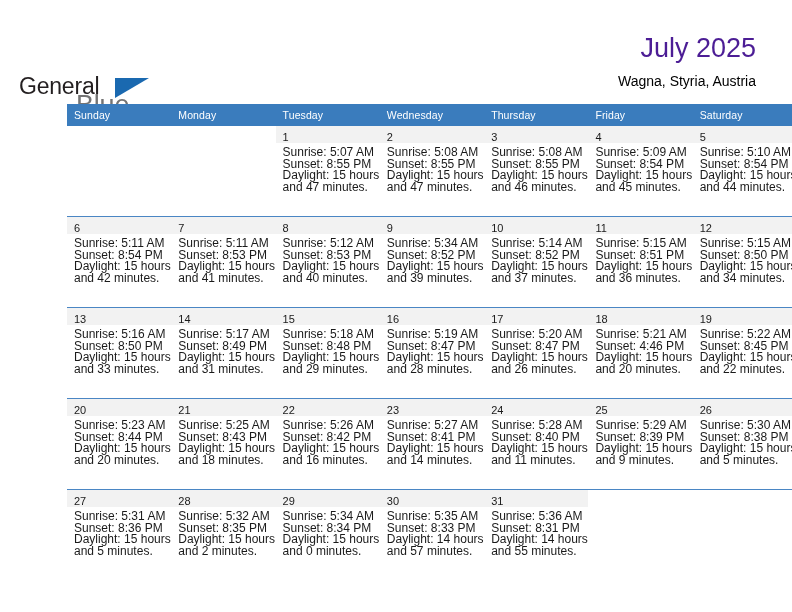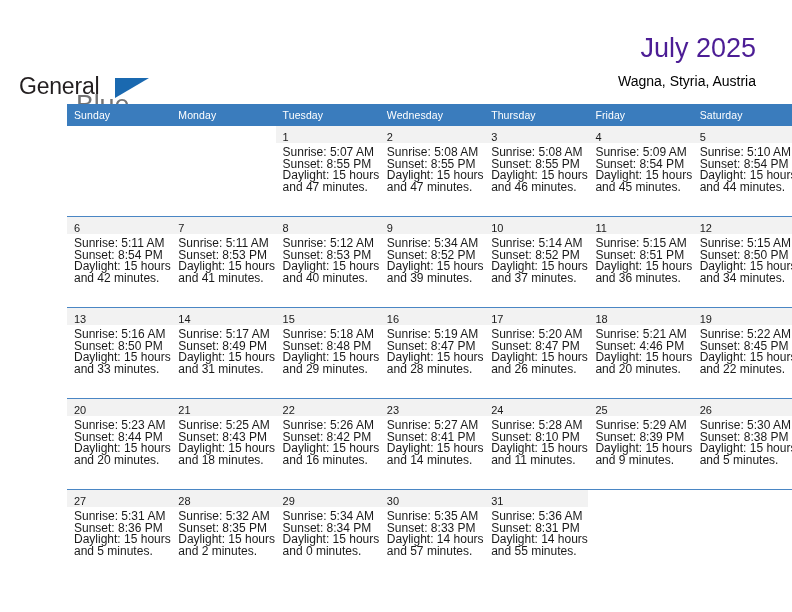--- a/index.html
+++ b/index.html
@@ -459,21 +459,21 @@
                   <div>Daylight: 15 hours</div>
                   <div>and 14 minutes.</div>
                 </div>
               </div>
             </td>
             <td>
               <div class="cell">
                 <div class="daynum-band"><span class="daynum">24</span></div>
                 <div class="info">
                   <div>Sunrise: 5:28 AM</div>
-                  <div>Sunset: 8:10 PM</div>
+                  <div>Sunset: 8:40 PM</div>
                   <div>Daylight: 15 hours</div>
                   <div>and 11 minutes.</div>
                 </div>
               </div>
             </td>
             <td>
               <div class="cell">
                 <div class="daynum-band"><span class="daynum">25</span></div>
                 <div class="info">
                   <div>Sunrise: 5:29 AM</div>

